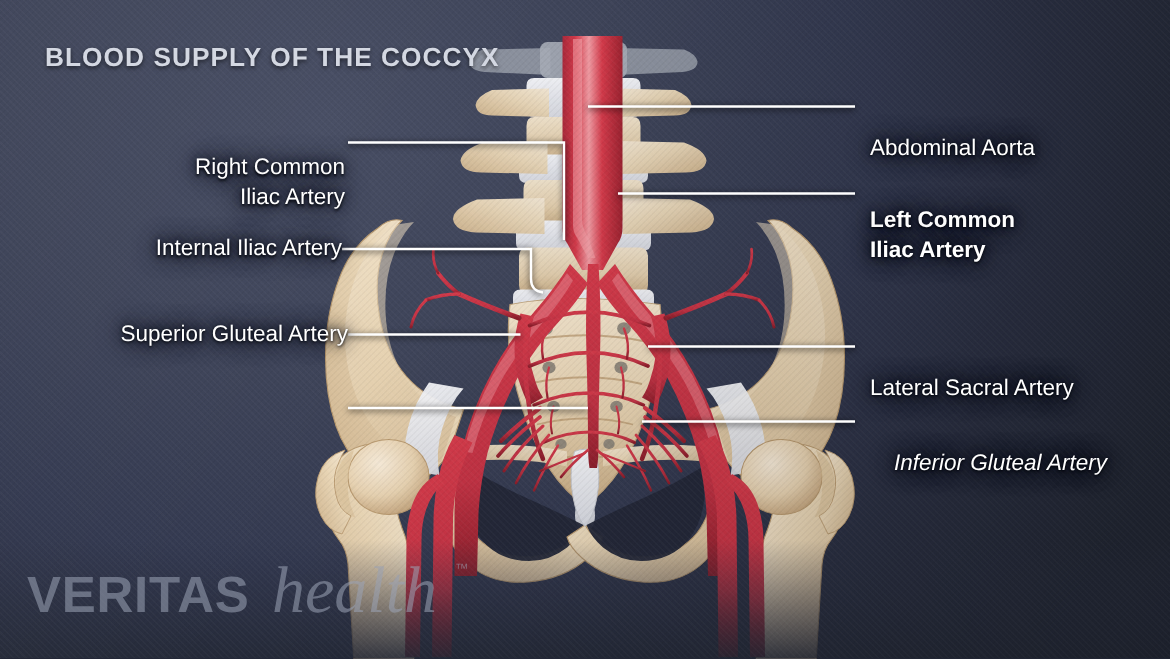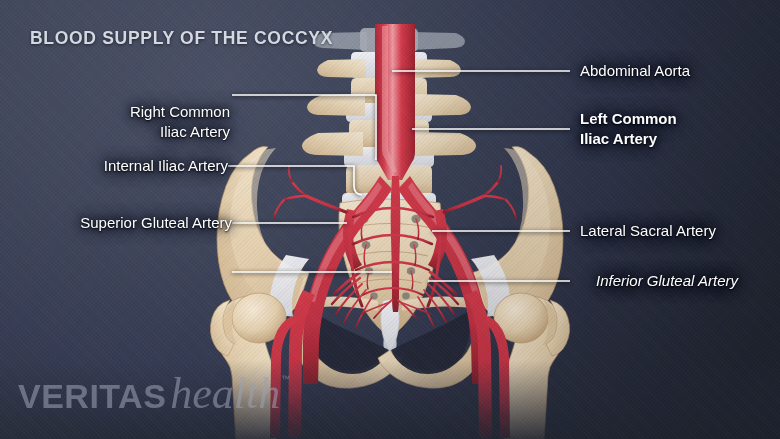--- a/index.html
+++ b/index.html
@@ -54,33 +54,33 @@
     color:#ffffff;
     line-height:1.32;
     white-space:nowrap;
     text-shadow:
       0 0 6px rgba(10,14,26,.95),
       0 0 11px rgba(10,14,26,.85),
       0 0 18px rgba(10,14,26,.6),
       0 1px 2px rgba(0,0,0,.9);
   }
   .label.r { text-align:right; }
-  .label.l { text-align:left; }
+  .label.l { text-align:left;margin-top:28px; }
 
   .leader { position:absolute; z-index:19; }
   .leader line, .leader path {
     stroke:#ffffff; stroke-width:1.6; fill:none;
     filter:drop-shadow(0 1px 2px rgba(0,0,0,.85));
   }
 
   
   #watermark {
     position:absolute; left:18px; bottom:20px;
     z-index:22;
-    display:flex; align-items:baseline; gap:4px;
+    display:flex; align-items:baseline; gap:15px;
     opacity:.56;
     user-select:none;
   }
   #wm-mark {
     font-size:34px; font-weight:bold; letter-spacing:0.5px;
     color:#9aa2b4;
     font-family:"Liberation Sans", sans-serif;
   }
   #wm-health {
     font-size:44px; font-style:italic;

